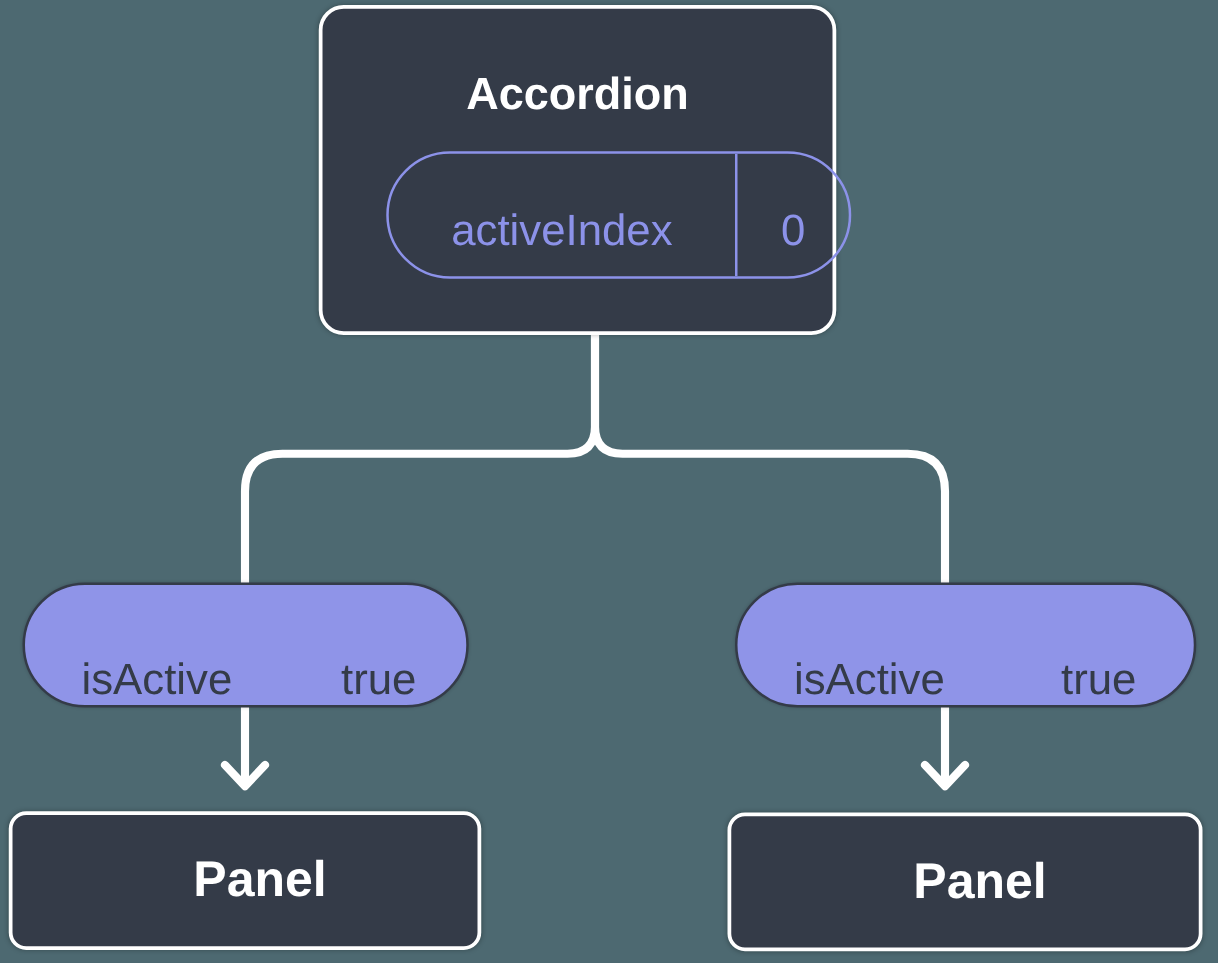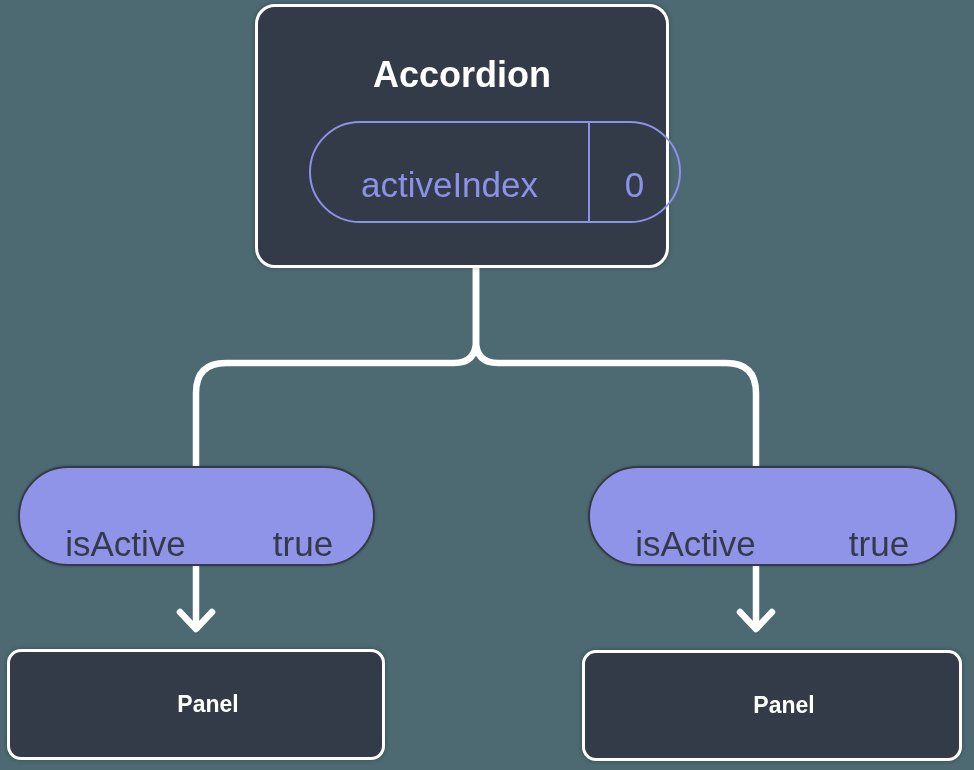--- a/index.html
+++ b/index.html
@@ -97,21 +97,21 @@
     position: absolute;
     left: 588px; top: 466px;
     width: 369px; height: 100px;
   }
   .panel-node {
     border-radius: 14px;
     display: flex;
     align-items: center;
     justify-content: center;
     color: #ffffff;
-    font-size: 23px;
+    font-size: 40px;
     font-weight: 600;
     padding-left: 24px;
   }
   .panel-left  { left: 7px;   top: 649px; width: 378px; height: 111px; }
   .panel-right { left: 582px; top: 650px; width: 380px; height: 111px; }
 </style>
 </head>
 <body>
 
 <div class="stage">

